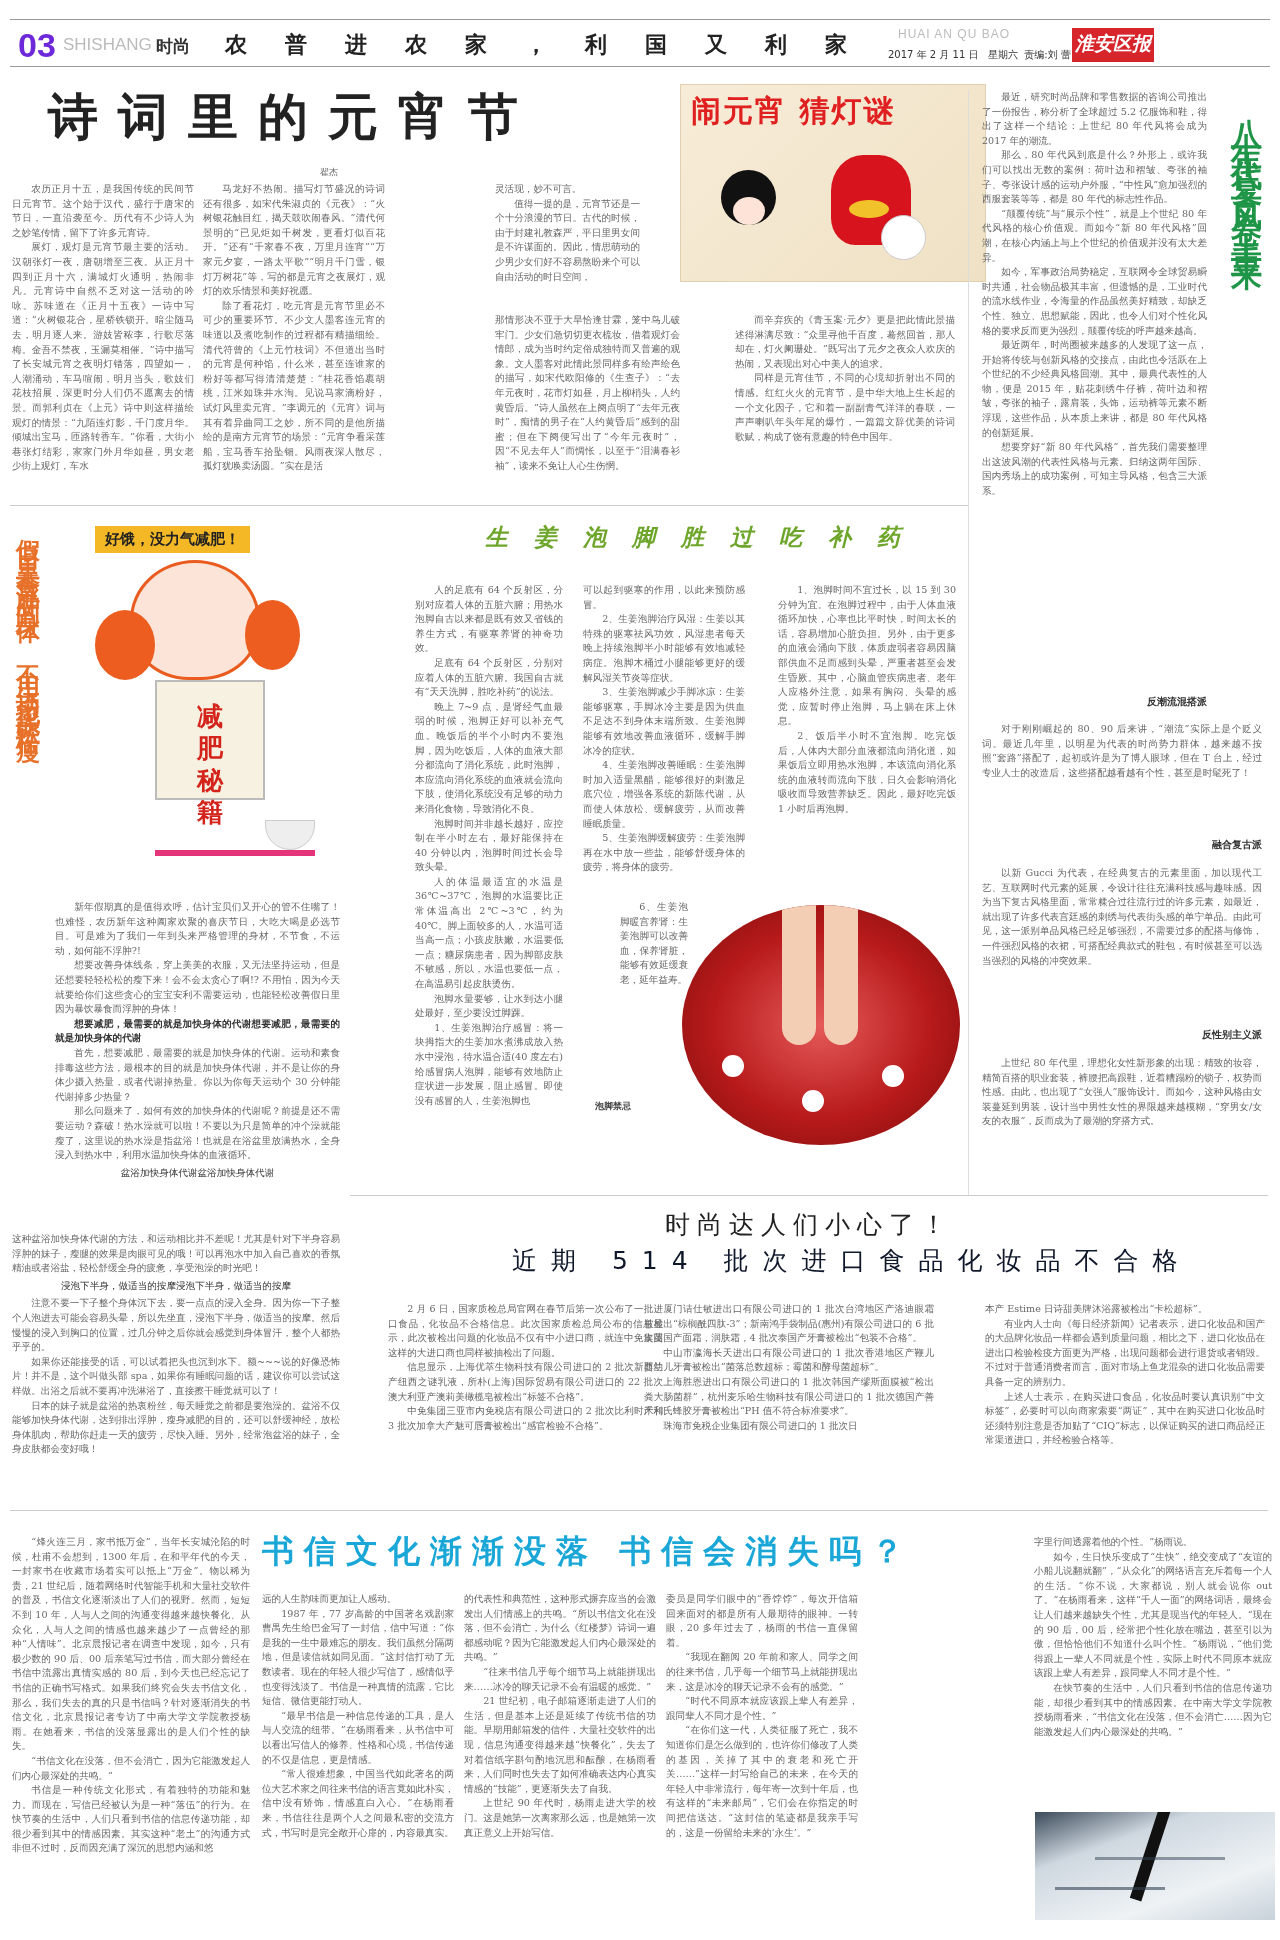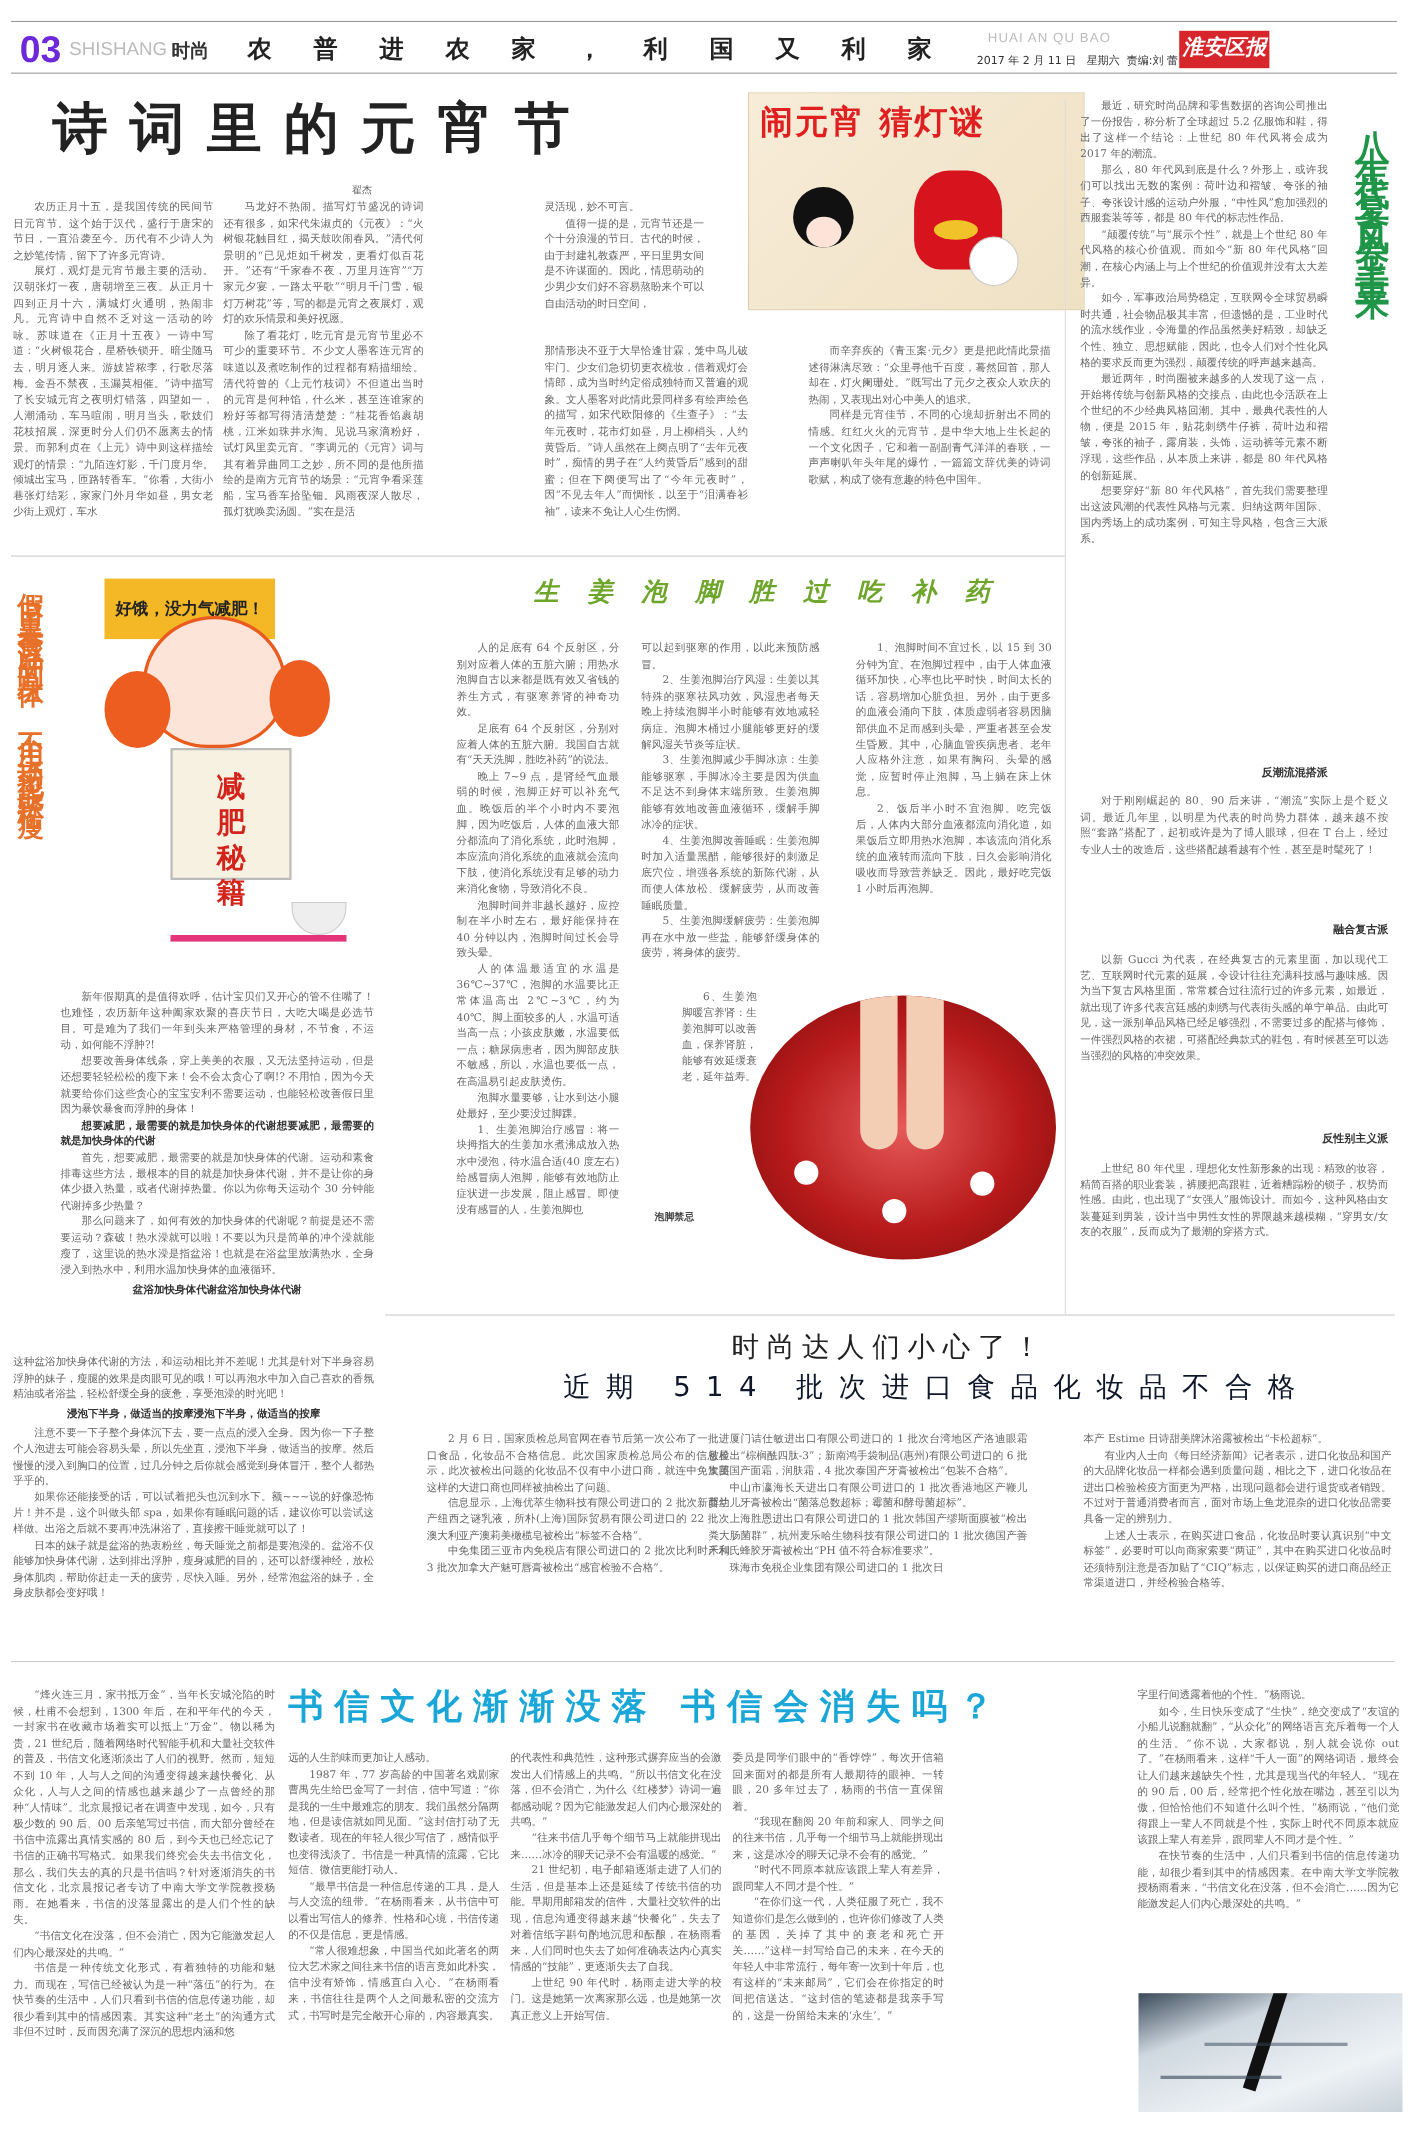--- a/index.html
+++ b/index.html
@@ -1,20 +1,20 @@
 <!DOCTYPE html>
 <html><head>
 <meta charset="utf-8">
 <style>
 *{box-sizing:border-box;margin:0;padding:0}
 body{width:1280px;height:1940px;background:#fff;font-family:"DejaVu Serif",serif;color:#555;position:relative;overflow:hidden}
 .abs{position:absolute}
 .txt{font-size:9.6px;line-height:14.6px;color:#666;text-align:justify}
 .txt p{text-indent:2em}
-.txt p.b{font-weight:bold;color:#333;text-indent:0;text-align:center;margin:3px 16px}
+.txt p.b{font-weight:normal;color:#333;text-indent:0;text-align:center;margin:3px 16px}
 .txt p.bl{font-weight:bold;color:#333}
 
 .hdr-line{position:absolute;left:10px;right:10px;height:1px;background:#999}
 .pgnum{font-family:"Liberation Sans",sans-serif;font-weight:bold;font-size:34px;color:#6d28d9}
 .sect-en{font-family:"Liberation Sans",sans-serif;font-size:17px;color:#bbb}
 .sect-cn{font-family:"DejaVu Sans",sans-serif;font-size:17px;color:#333;font-weight:bold}
 .slogan{font-size:22px;font-weight:bold;color:#222;letter-spacing:38px}
 .paper-en{font-family:"Liberation Sans",sans-serif;font-size:12px;color:#bbb;letter-spacing:1px}
 .dateline{font-family:"DejaVu Sans",sans-serif;font-size:10px;color:#333}
 .logo{background:#d6262c;color:#fff;font-size:19px;font-style:italic;font-weight:bold;text-align:center;line-height:30px}
@@ -100,21 +100,21 @@
 </div>
 <div class="abs sub" style="left:982px;top:1028px;width:280px">反性别主义派</div>
 <div class="abs txt" style="left:982px;top:1056px;width:280px">
   <p>上世纪 80 年代里，理想化女性新形象的出现：精致的妆容，精简百搭的职业套装，裤腰把高跟鞋，近着糟蹋粉的锁子，权势而性感。由此，也出现了“女强人”服饰设计。而如今，这种风格由女装蔓延到男装，设计当中男性女性的界限越来越模糊，“穿男女/女友的衣服”，反而成为了最潮的穿搭方式。</p>
 </div>
 
 <div class="hline" style="left:10px;top:505px;width:958px"></div>
 
 <div class="abs vert vorange" style="left:12px;top:520px;height:680px">假日里暴食浮肿的身体 不用运动也能轻松瘦</div>
 <div class="abs" style="left:55px;top:520px;width:260px;height:345px">
-  <div style="position:absolute;left:40px;top:6px;background:#f4b826;color:#222;font-weight:bold;font-size:15px;padding:18px 10px;font-family:'DejaVu Sans',sans-serif">好饿，没力气减肥！</div>
+  <div style="position:absolute;left:40px;top:6px;background:#f4b826;color:#222;font-weight:bold;font-size:15px;padding:4px 10px;font-family:'DejaVu Sans',sans-serif">好饿，没力气减肥！</div>
   <div style="position:absolute;left:75px;top:40px;width:130px;height:120px;border-radius:50% 50% 45% 45%;background:#fce5d8;border:3px solid #e95b1e"></div>
   <div style="position:absolute;left:40px;top:90px;width:60px;height:70px;border-radius:50%;background:#ec5d1f"></div>
   <div style="position:absolute;left:190px;top:80px;width:55px;height:70px;border-radius:50%;background:#ec5d1f"></div>
   <div style="position:absolute;left:100px;top:160px;width:110px;height:120px;background:#f6f1e0;border:2px solid #bbb;color:#d3231b;font-size:26px;font-weight:bold;text-align:center;padding-top:18px;line-height:32px;letter-spacing:20px;padding-left:20px">减肥秘籍</div>
   <div style="position:absolute;left:210px;top:300px;width:50px;height:30px;border-radius:0 0 25px 25px;background:#eee;border:1px solid #ccc"></div>
   <div style="position:absolute;left:100px;top:330px;width:160px;height:6px;background:#e4357b"></div>
 </div>
 <div class="abs txt" style="left:55px;top:900px;width:285px">
   <p>新年假期真的是值得欢呼，估计宝贝们又开心的管不住嘴了！也难怪，农历新年这种阖家欢聚的喜庆节日，大吃大喝是必选节目。可是难为了我们一年到头来严格管理的身材，不节食，不运动，如何能不浮肿?!</p>
   <p>想要改善身体线条，穿上美美的衣服，又无法坚持运动，但是还想要轻轻松松的瘦下来！会不会太贪心了啊!? 不用怕，因为今天就要给你们这些贪心的宝宝安利不需要运动，也能轻松改善假日里因为暴饮暴食而浮肿的身体！</p>

